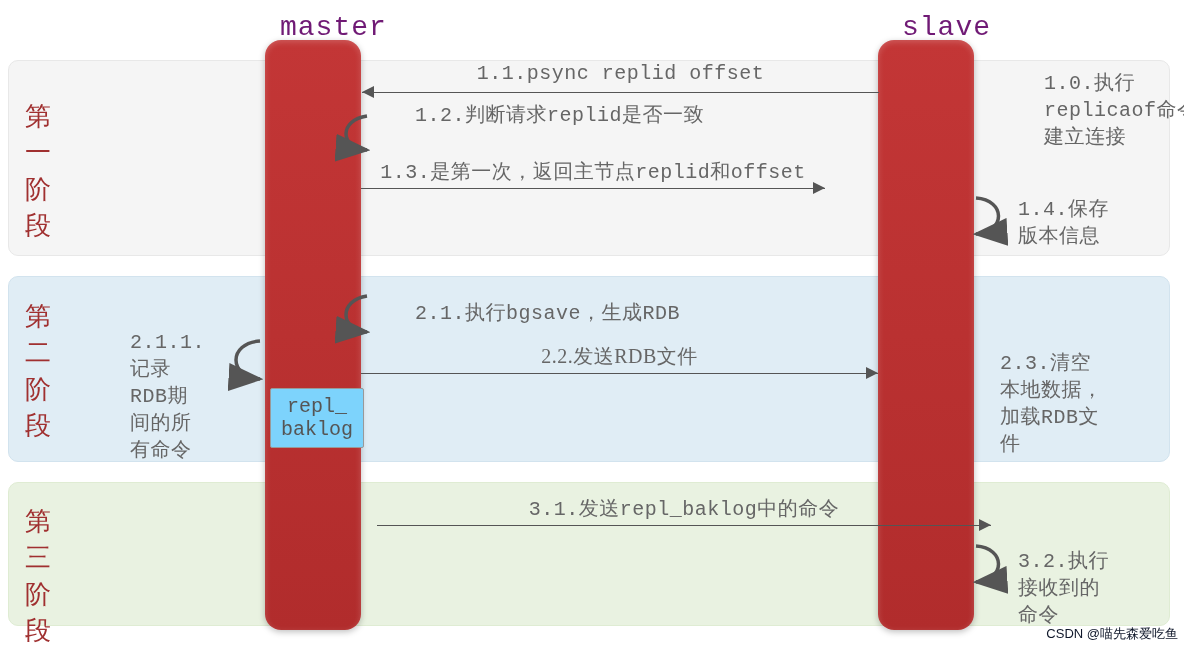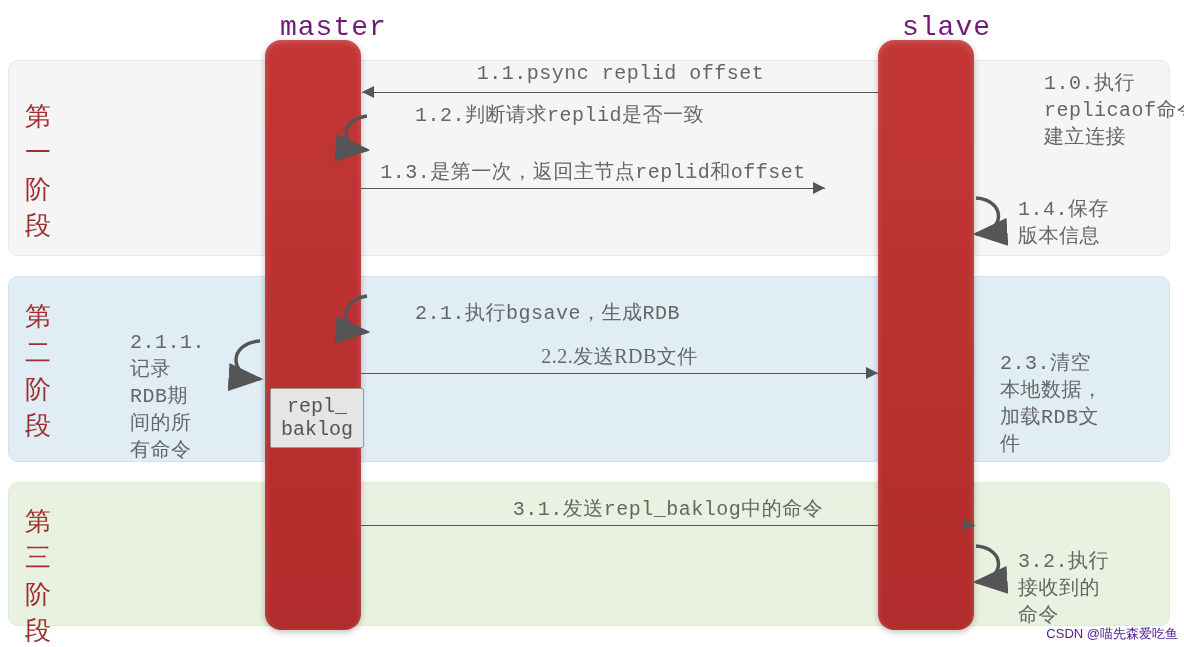--- a/index.html
+++ b/index.html
@@ -87,33 +87,33 @@
   .self-loop svg { overflow: visible; }
   .note {
     position: absolute;
     font-size: 20px;
     color: #666;
     line-height: 1.35;
     letter-spacing: 0.5px;
   }
   .repl-box {
     position: absolute;
-    background: #e5e5e5;
+    background: #7dd3fc;
     border: 1px solid #999;
     padding: 6px 10px;
     font-size: 20px;
     color: #555;
     border-radius: 2px;
   }
   .watermark {
     position: absolute;
     right: 6px;
     bottom: 4px;
     font-size: 13px;
-    color: #4c1d95;
+    color: #0f172a;
     font-family: sans-serif;
   }
 </style>
 </head>
 <body>
 
 <div class="phase-box" style="top:60px;height:196px;background:#f5f5f5;border:1px solid #e8e8e8;"></div>
 <div class="phase-box" style="top:276px;height:186px;background:#e0edf5;border:1px solid #d2e3ee;"></div>
 <div class="phase-box" style="top:482px;height:144px;background:#e9f2e1;border:1px solid #dfecd3;"></div>
 
@@ -190,21 +190,21 @@
 
 <div class="arrow" style="left:361px;top:363px;width:517px;font-family:Liberation Serif, serif;">
   <div class="arrow-line"></div>
   <div class="arrow-head-right"></div>
   <div class="arrow-label">2.2.发送RDB文件</div>
 </div>
 
 <div class="repl-box" style="left:270px;top:388px;white-space:pre;text-align:center;">repl_
 baklog</div>
 
-<div class="arrow" style="left:361px;top:515px;width:614px;">
+<div class="arrow" style="left:377px;top:515px;width:614px;">
   <div class="arrow-line"></div>
   <div class="arrow-head-right"></div>
   <div class="arrow-label">3.1.发送repl_baklog中的命令</div>
 </div>
 
 <div class="self-loop" style="left:974px;top:540px;width:60px;height:48px;">
   <svg width="60" height="48">
     <path d="M2,6 C32,8 32,40 2,42" fill="none" stroke="#555" stroke-width="3.5" marker-end="url(#ah)"></path>
   </svg>
 </div>

